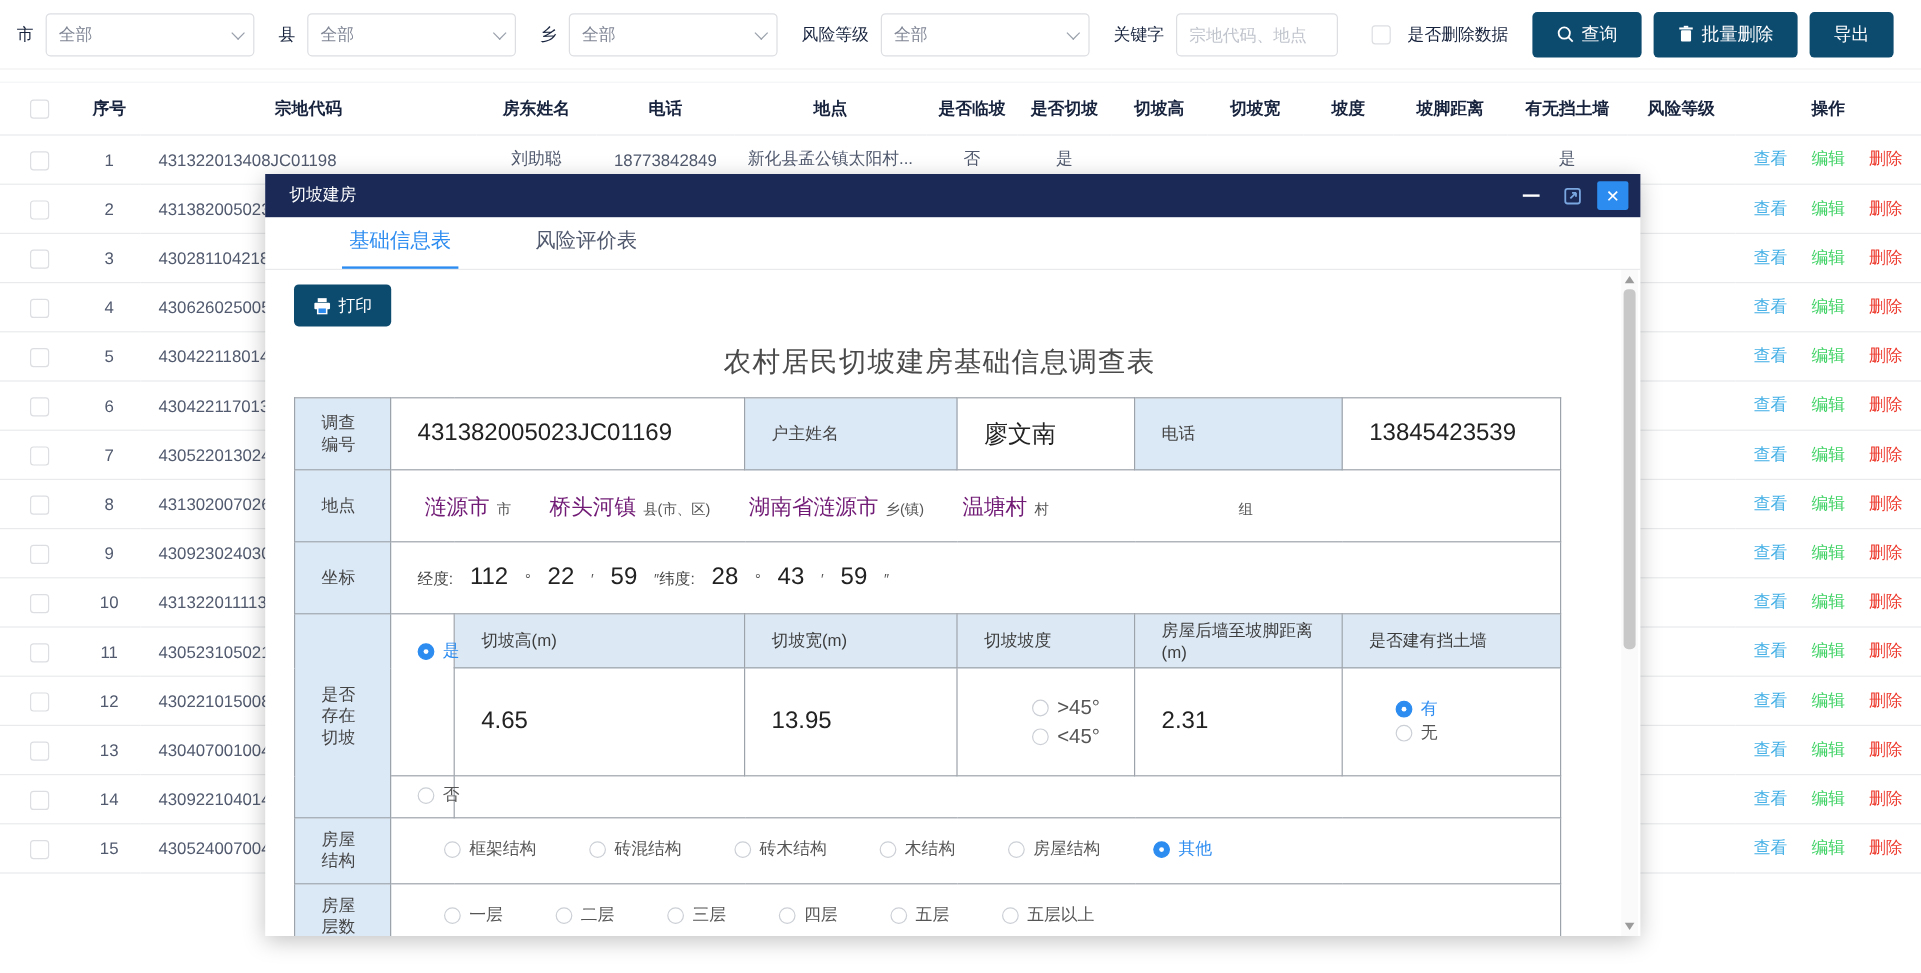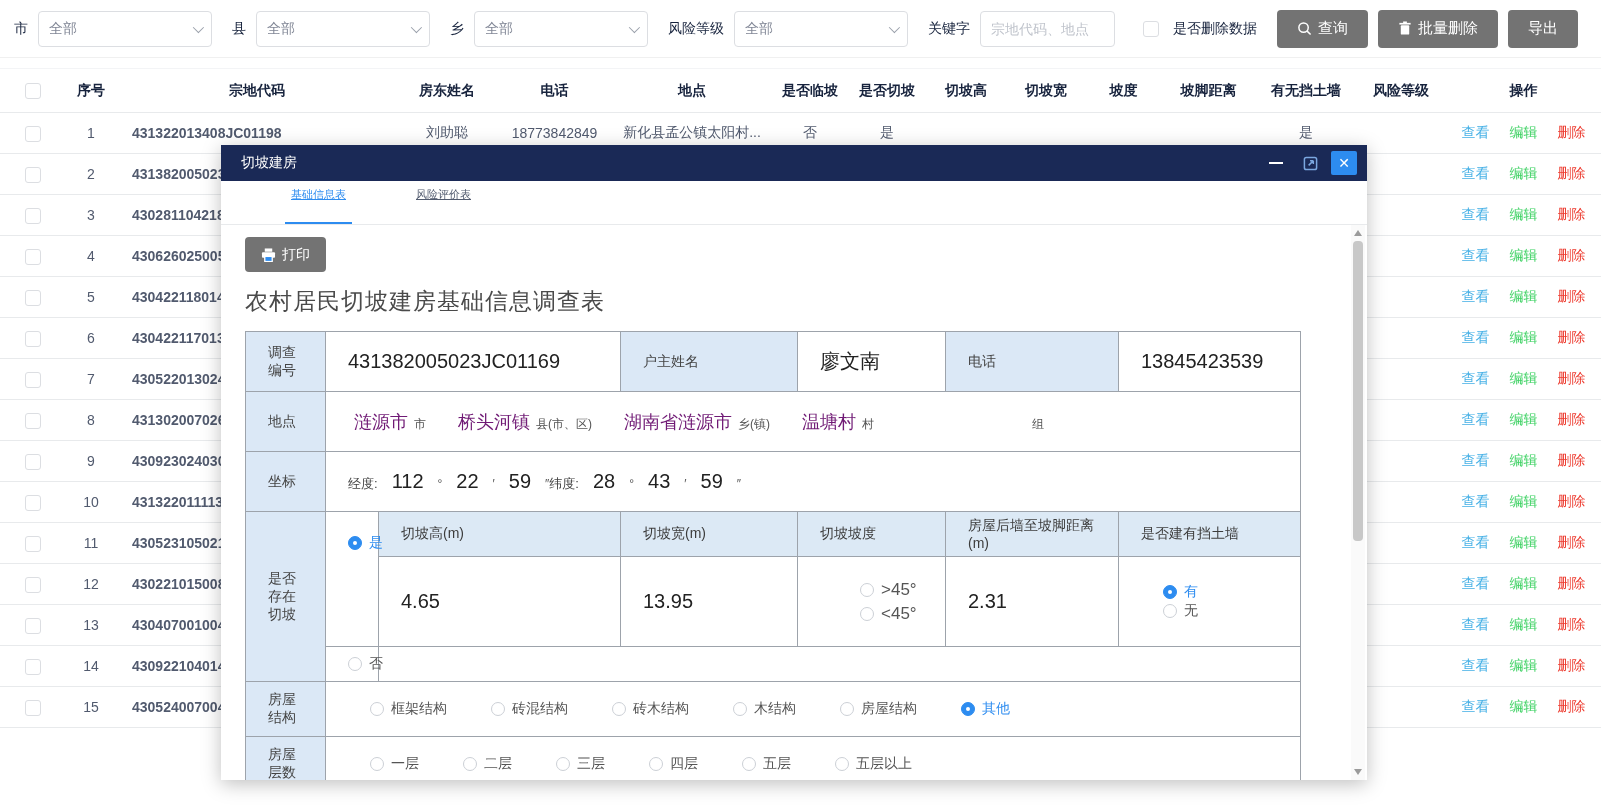--- a/index.html
+++ b/index.html
@@ -13,54 +13,54 @@
   .f-select { position:relative; width:174px; height:36px; border:1px solid #dcdee2; border-radius:4px;
     background:#fff; display:flex; align-items:center; padding:0 26px 0 10px; margin-right:12px;
     font-size:14px; color:#808695; cursor:pointer; }
   .f-select .chev { position:absolute; right:10px; top:13px; width:8px; height:8px;
     border-right:1.5px solid #9aa0ab; border-bottom:1.5px solid #9aa0ab; transform:rotate(45deg) translateY(-2px); }
   .f-input { width:135px; height:36px; border:1px solid #dcdee2; border-radius:4px; padding:0 10px;
     font-size:14px; color:#515a6e; margin-right:16px; font-family:inherit; }
   .f-input::placeholder { color:#c0c4cc; }
   .f-check { width:16px; height:16px; border:1px solid #dcdee2; border-radius:3px; background:#fff; margin:0 6px 0 4px; flex:none; }
   .check-label { font-size:14px; color:#17233d; margin-right:12px;text-align:center; }
-  .btn { height:38px; border:none; border-radius:4px; background:#737373; color:#fff; font-size:15px;
+  .btn { height:38px; border:none; border-radius:4px; background:#0c4a6e; color:#fff; font-size:15px;
     padding:0 20px; margin-right:2px; cursor:pointer; display:inline-flex; align-items:center; gap:6px;
     font-family:inherit; }
   .btn svg { display:block; }
 
   
   .grid { width:1601px; border-collapse:collapse; table-layout:fixed; margin-top:10px; }
   .grid th { height:44px; font-size:14px; font-weight:bold; color:#17233d; border-bottom:1px solid #e8eaec;
     border-top:1px solid #f3f4f6; text-align:center; background:#fff; padding:0 4px; overflow:hidden; }
   .grid td { height:41px; font-size:14px; color:#515a6e; border-bottom:1px solid #e8eaec; text-align:center;
     padding:0 4px; overflow:hidden; white-space:nowrap; }
-  .grid td.code { text-align:left; padding-left:15px;font-weight:bold; }
+  .grid td.code { text-align:left; padding-left:15px; }
   .row-check { width:16px; height:16px; border:1px solid #dcdee2; border-radius:3px; background:#fff;
     display:inline-block; vertical-align:middle; }
   .act { margin:0 10px; cursor:pointer; font-size:14px; }
   .act.view { color:#45b0e6; }
   .act.edit { color:#3fd264; }
   .act.del  { color:#ed3b2f; }
 
   
   .modal { position:absolute; left:221px; top:145px; width:1146px; height:635px; background:#fff;
     box-shadow:0 4px 18px rgba(0,0,0,.25); display:flex; flex-direction:column; }
   .m-titlebar { height:36px; background:#1a2956; display:flex; align-items:center; padding:0 10px 0 20px; flex:none; }
   .m-title { color:#fff; font-size:14px; flex:1; }
   .m-ico { width:26px; height:24px; display:flex; align-items:center; justify-content:center; margin-left:8px; cursor:pointer; }
   .min-bar { width:14px; height:2px; background:#fff; }
   .m-close { background:#2d8cf0; border-radius:2px; color:#fff; font-size:14px; font-weight:bold; }
   .m-tabs { height:44px; border-bottom:1px solid #e8eaec; display:flex; align-items:flex-end; padding-left:70px; gap:70px; flex:none; }
-  .m-tab { font-size:11px; color:#515a6e; padding-bottom:22px; cursor:pointer; position:relative;text-decoration:underline; }
+  .m-tab { font-size:17px; color:#515a6e; padding-bottom:12px; cursor:pointer; position:relative; }
   .m-tab.active { color:#2d8cf0; }
   .m-tab.active::after { content:''; position:absolute; left:-6px; right:-6px; bottom:0; height:2px; background:#2d8cf0; }
   .m-body { position:relative; flex:1; overflow:hidden; padding:12px 46px 0 24px; }
   .print-btn { height:35px; padding:0 16px; margin-bottom:14px; font-size:14px; }
-  .form-title { font-size:23px; color:#4a4a4a; letter-spacing:1px; margin-bottom:14px; }
+  .form-title { text-align:center; font-size:23px; color:#4a4a4a; letter-spacing:1px; margin-bottom:14px; }
 
   
   .sbar { position:absolute; top:0; right:2px; width:14px; height:100%; background:#fafafa; }
   .sbar .arrow { position:absolute; left:3px; width:0; height:0; border-left:4px solid transparent; border-right:4px solid transparent; }
   .sbar .up   { top:5px; border-bottom:6px solid #9b9b9b; }
   .sbar .down { bottom:5px; border-top:6px solid #9b9b9b; }
   .sbar .thumb { position:absolute; top:16px; left:2px; width:10px; height:300px; background:#c8c8c8; border-radius:4px; }
 
   
   .survey { width:1055px; border-collapse:collapse; table-layout:fixed; }

